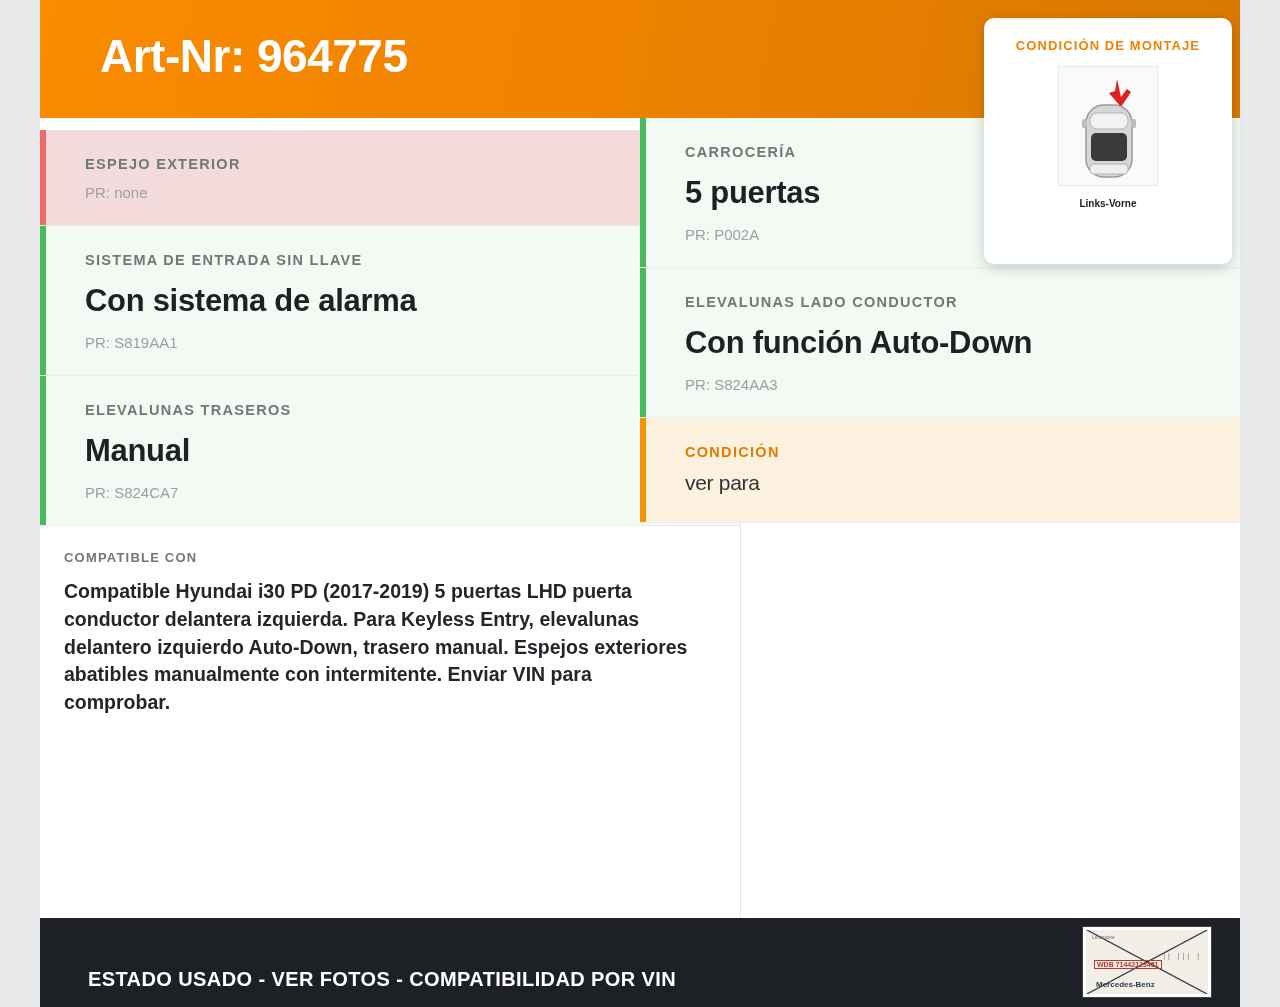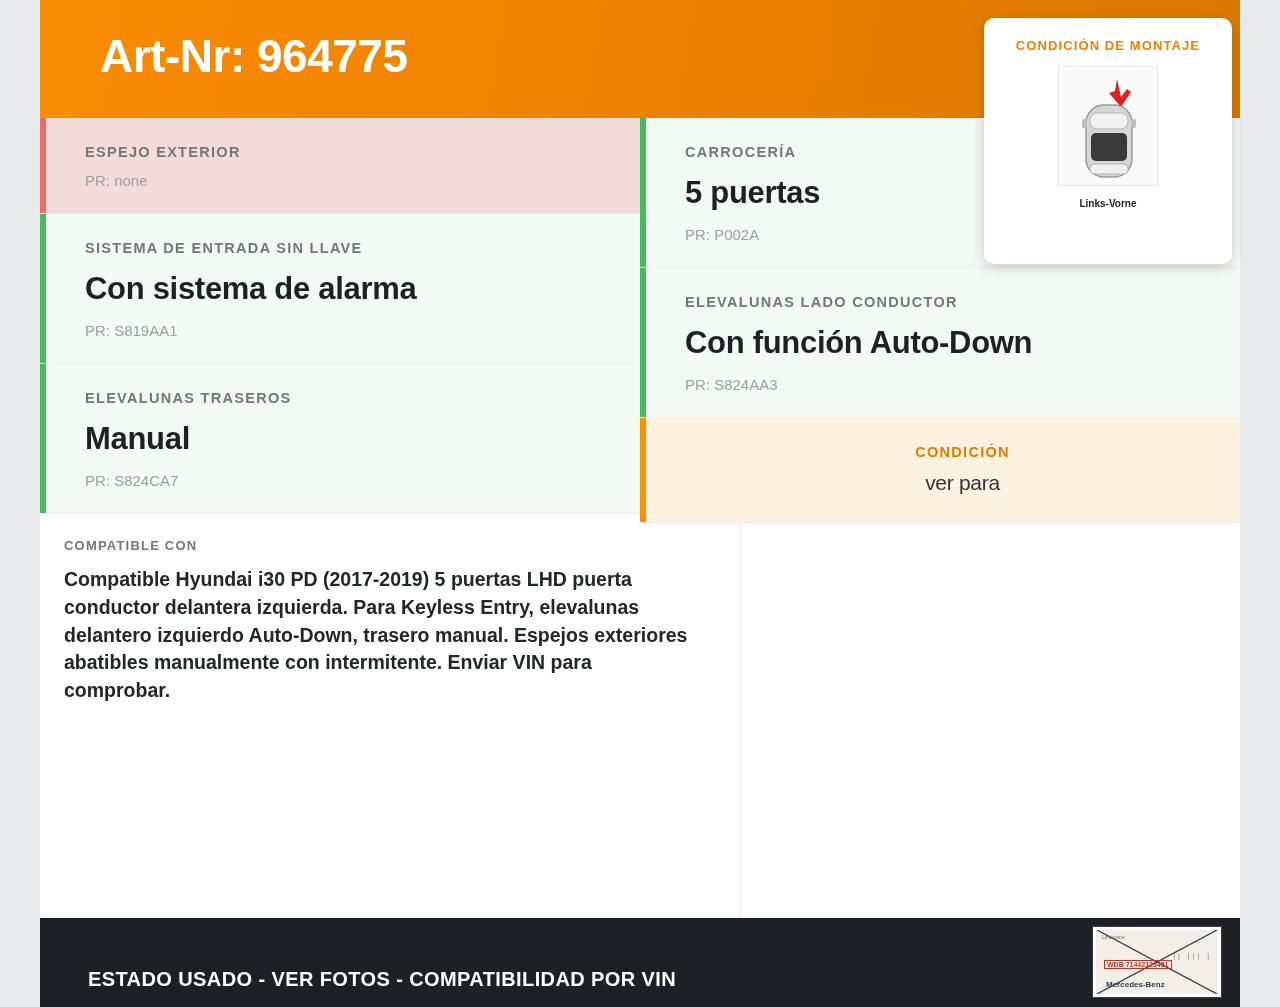--- a/index.html
+++ b/index.html
@@ -68,21 +68,21 @@
     font-weight: bold;
     color: #222222;
   }
   
   .cols {
     position: absolute;
     left: 0; top: 118px;
     width: 1200px; height: 800px;
   }
   .col-left {
-    position: absolute; left: 0; top: 0;
+    position: absolute; left: 0; top: 12px;
     width: 701px; height: 800px;
     border-right: 1px solid #e6e6e6;
   }
   .col-right {
     position: absolute; left: 600px; top: 0;
     width: 600px; height: 800px;
   }
   .row {
     position: relative;
     padding: 26px 0 24px 45px;
@@ -91,21 +91,21 @@
   .row::before {
     content: "";
     position: absolute;
     left: 0; top: 0; bottom: 0;
     width: 6px;
   }
   .row.pink { background: #f4dbdb; }
   .row.pink::before { background: #ef6a6a; }
   .row.green { background: #f2faf3; }
   .row.green::before { background: #49b95b; }
-  .row.orange { background: #fdf1e0; text-align: center; }
+  .row.orange { background: #fdf1e0; }
   .row.orange::before { background: #f59300; }
   .row.plain { background: #ffffff; border-bottom: none; }
   .row.plain::before { background: transparent; }
 
   .row-label {
     font-size: 14.5px;
     font-weight: bold;
     letter-spacing: 1.3px;
     color: #6f7a78;
     text-transform: uppercase;
@@ -157,21 +157,21 @@
   .footer-text {
     position: absolute;
     left: 48px; top: 50px;
     font-size: 20px;
     font-weight: bold;
     letter-spacing: 0.4px;
     color: #ffffff;
   }
   .stamp {
     position: absolute;
-    right: 18px; top: 8px;
+    right: 28px; top: 8px;
     width: 130px; height: 72px;
     background: #ffffff;
     border: 1px solid #3a3f44;
     overflow: hidden;
   }
   .stamp-inner {
     position: absolute; inset: 3px;
     background: #f3efe6;
   }
   .stamp-line {

